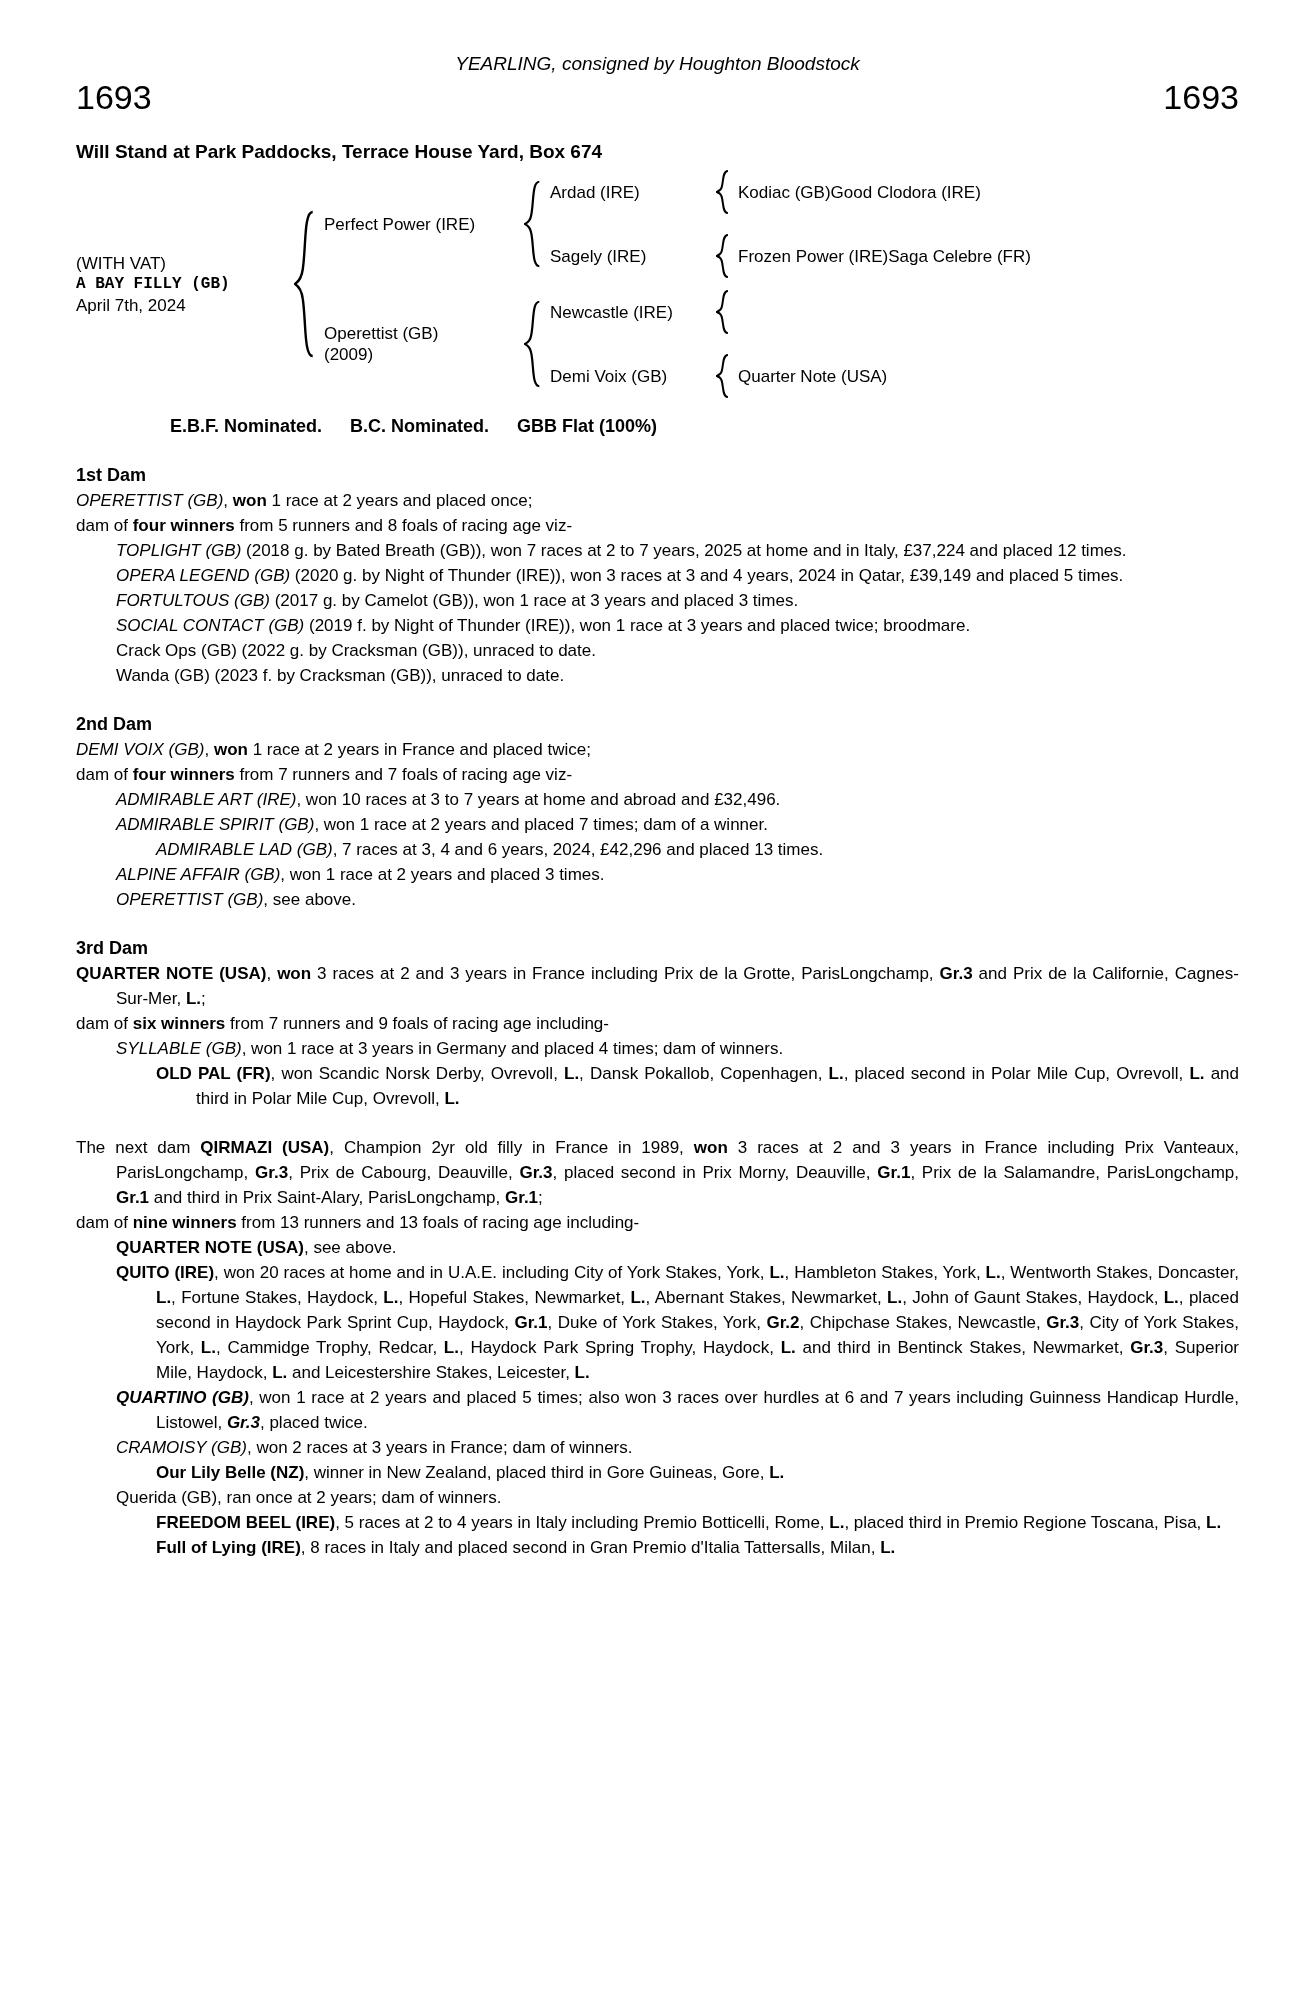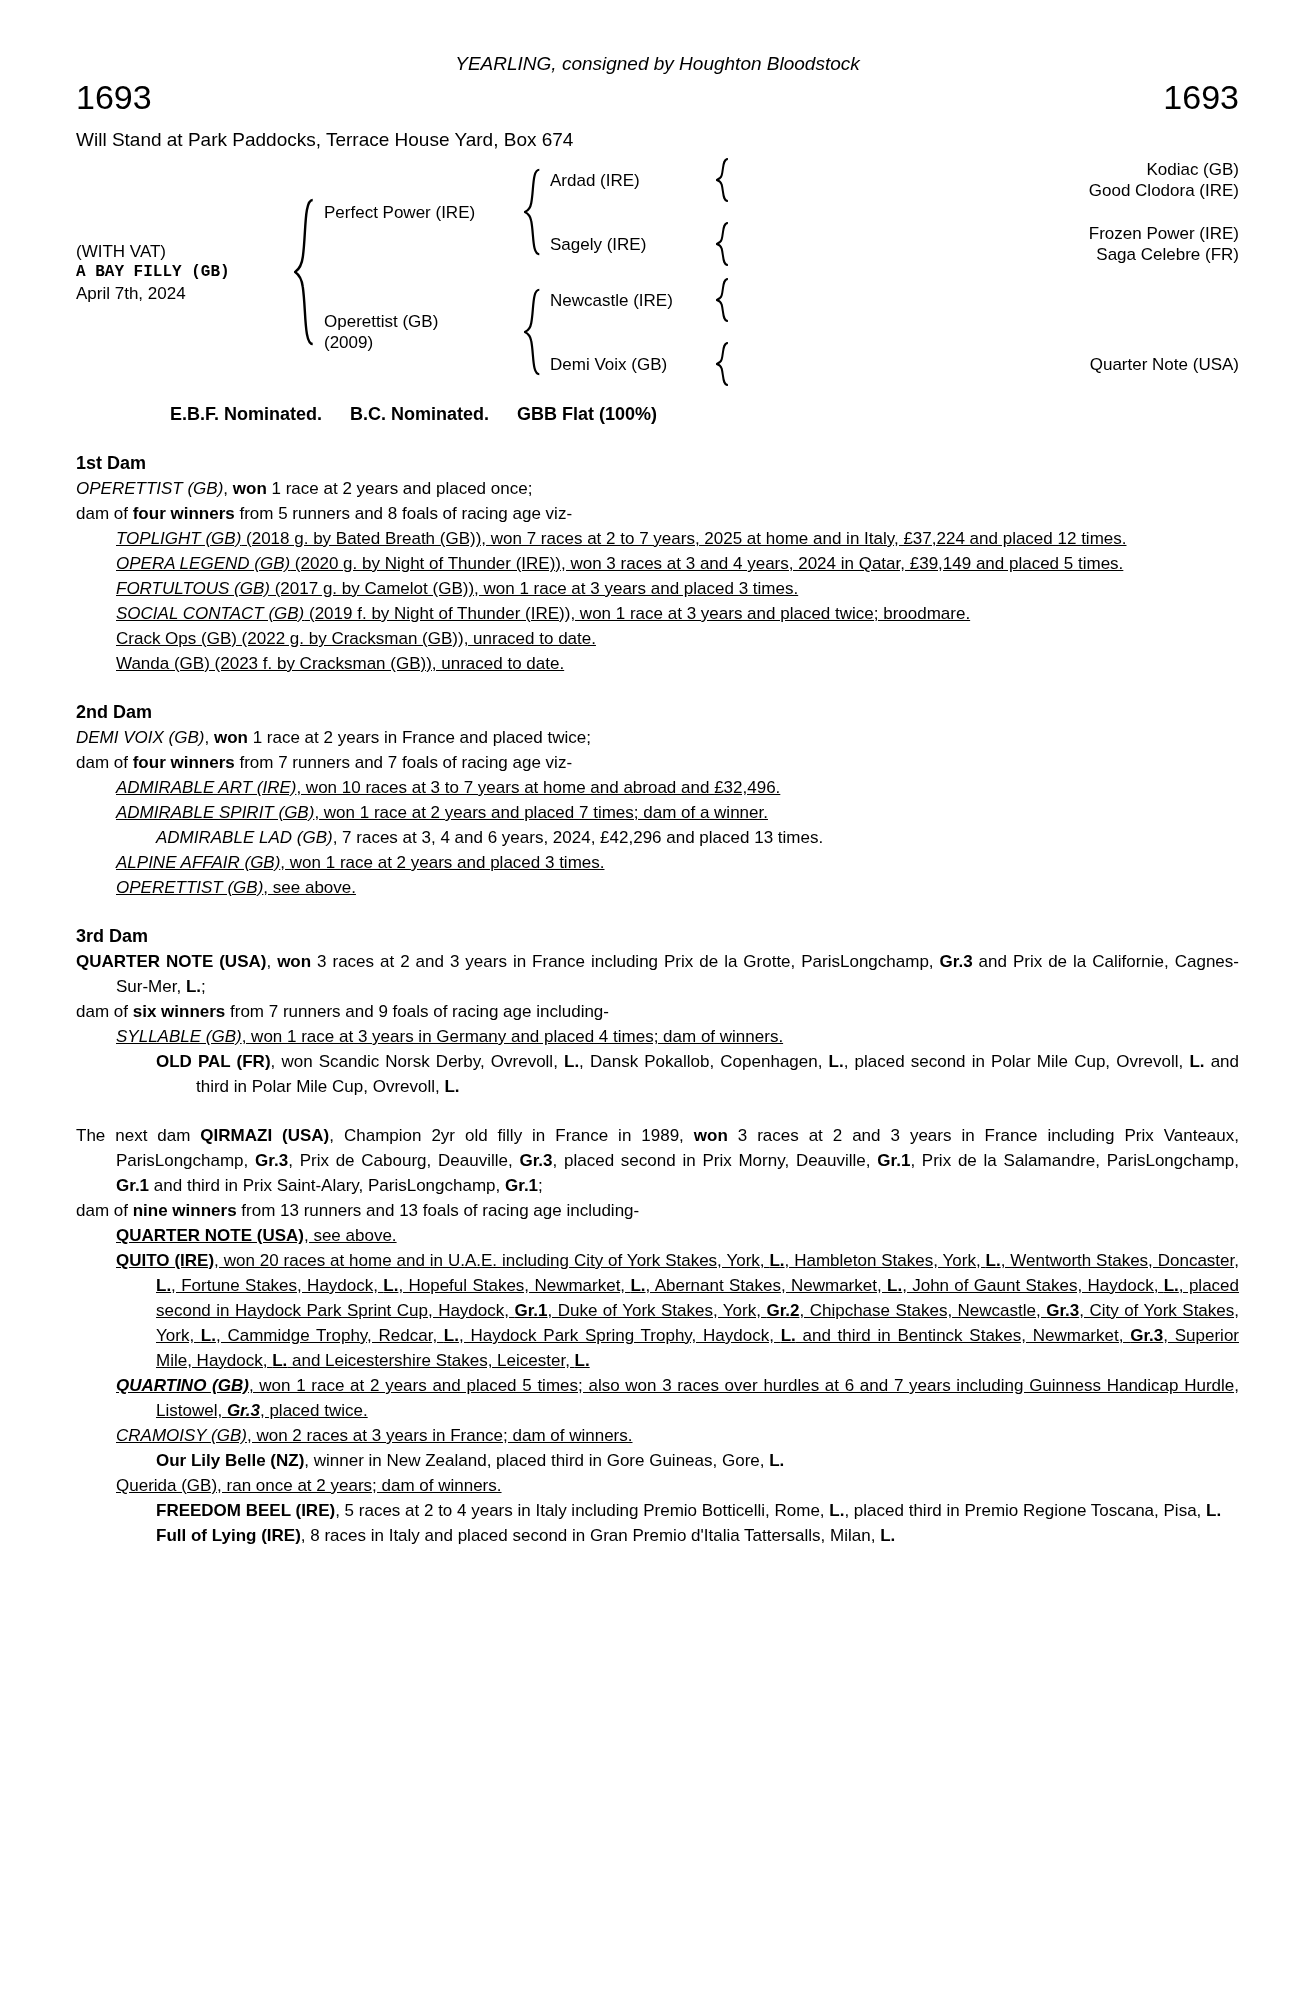--- a/index.html
+++ b/index.html
@@ -7,45 +7,45 @@
     width:1315px;
     color:#000;
     font-family:"Liberation Sans", sans-serif;
     font-size:17px;
     line-height:25px;
   }
   .page{padding:52px 76px 40px 76px;min-height:2000px;box-sizing:border-box;}
 
   .consignor{text-align:center;font-style:italic;font-size:19px;line-height:24px;}
   .lotrow{display:flex;justify-content:space-between;font-weight:normal;font-size:34px;line-height:38px;margin-top:2px;}
-  .standline{font-weight:normal;font-size:19px;line-height:24px;margin-top:12px;}
+  .standline{font-weight:bold;font-size:19px;line-height:24px;margin-top:24px;}
 
   
   .pedigree{display:flex;align-items:center;margin-top:6px;line-height:21px;}
   .ped-left{width:218px;flex:none;}
   .ped-name{font-weight:bold;font-size:16px;font-family:Liberation Mono, monospace;}
   .ped-gen1{flex:1;display:flex;flex-direction:column;gap:12px;}
   .gen1-group{display:flex;align-items:center;}
   .gen1-name{width:200px;flex:none;}
   .gen2col{flex:1;display:flex;flex-direction:column;gap:20px;}
   .gen2-group{display:flex;align-items:center;}
   .gen2-name{width:166px;flex:none;}
-  .gen3col{flex:1;display:flex;flex-direction:column;text-align:right;}
+  .gen3col{flex:1;display:flex;flex-direction:row;text-align:right;}
   .brace{flex:none;display:flex;align-items:center;justify-content:center;margin-right:8px;}
   .brace svg{display:block;}
 
   
   .noms{display:flex;justify-content:flex-start;font-weight:bold;font-size:18px;margin:16px 0 4px 0;padding-left:94px;width:672px;box-sizing:content-box;gap:28px;}
 
   
   .sections section{margin-top:24px;}
   .sections h3{font-size:18px;line-height:25px;margin:0;}
   .blk{margin:0;text-align:justify;}
   .ind0{padding-left:40px;text-indent:-40px;}
-  .ind1{padding-left:80px;text-indent:-40px;text-decoration:underline;}
+  .ind1{padding-left:80px;text-indent:-40px;}
   .ind2{padding-left:120px;text-indent:-40px;}
   .seg-b{font-weight:bold;}
   .seg-i{font-style:italic;}
   .seg-bi{font-weight:bold;font-style:italic;}
 </style>
 </head>
 <body>
 
 <div class="page">
 

